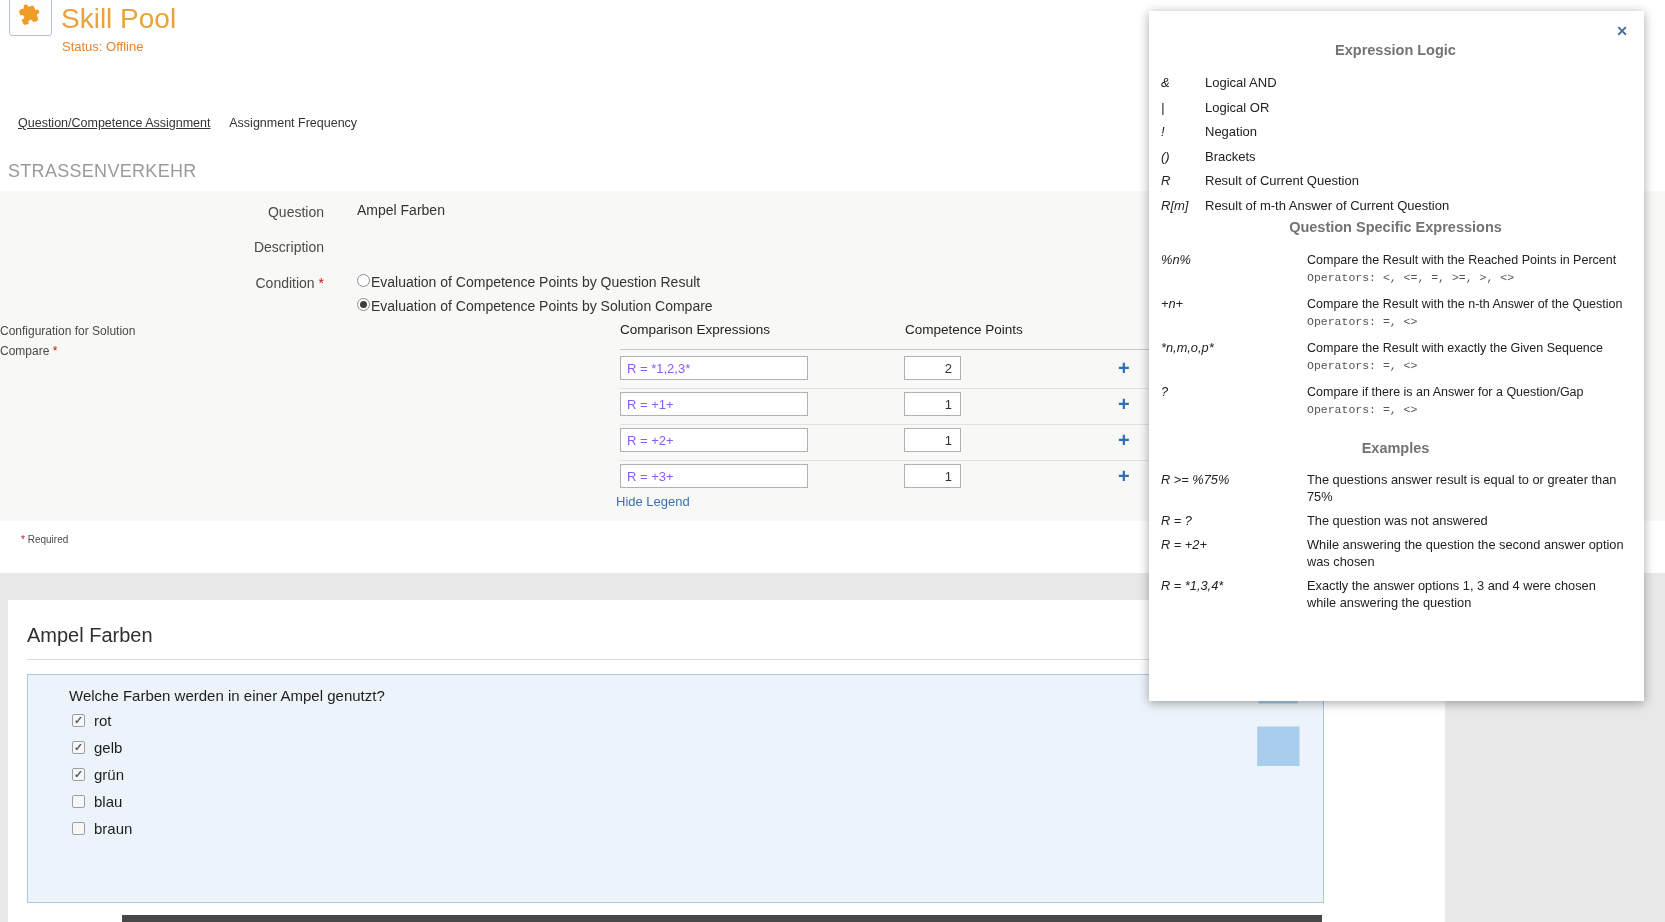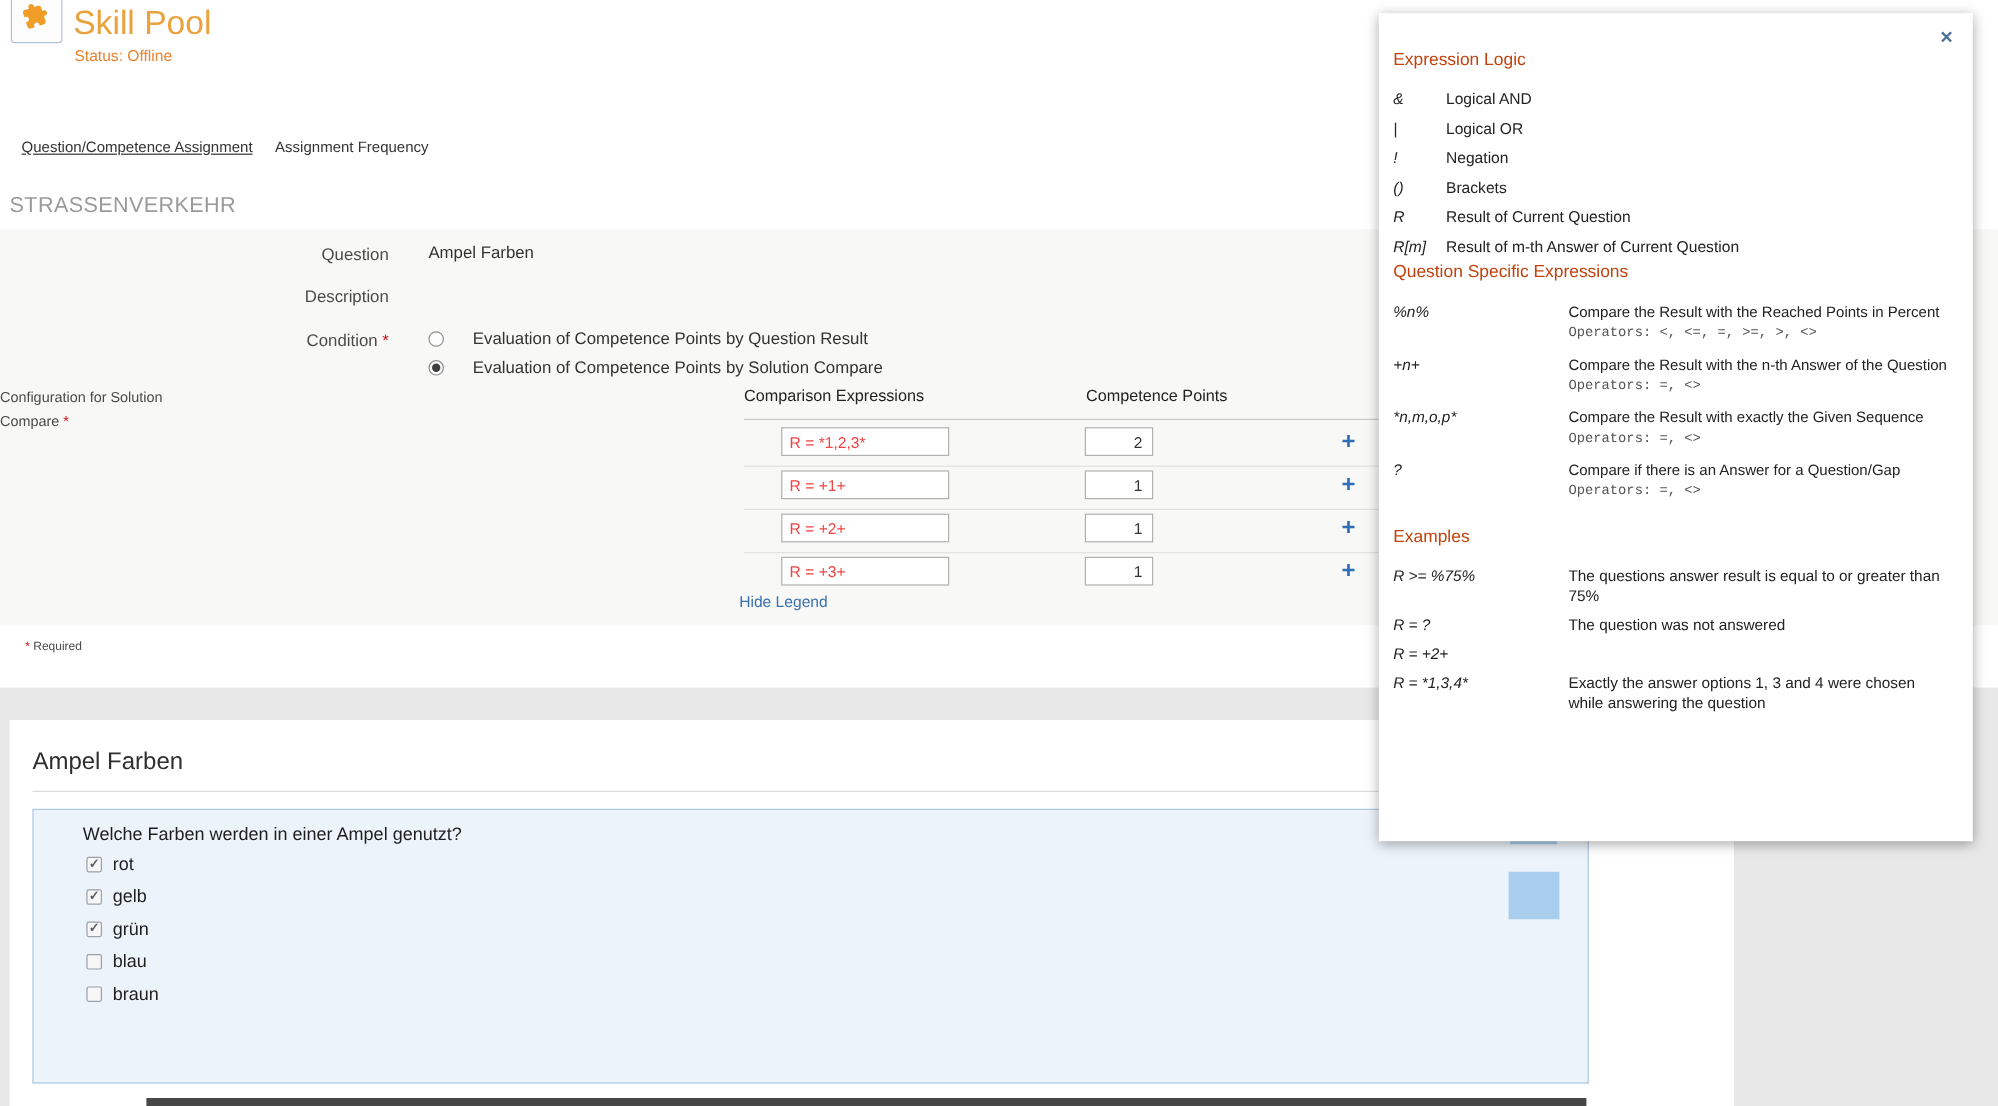--- a/index.html
+++ b/index.html
@@ -25,33 +25,33 @@
   .subnav span { color:#333; margin-right:16px; cursor:pointer; }
   .subnav span.underline { text-decoration:underline; }
 
   .section-title { position:absolute; left:8px; top:161px; font-size:18px; color:#9a9a9a; letter-spacing:0.3px; }
 
   
   .form-panel { position:absolute; left:0; top:191px; width:1665px; height:330px; background:#f8f8f6; }
   .flabel { position:absolute; left:0; width:324px; text-align:right; font-size:14px; color:#4a4a4a; }
   .fvalue { position:absolute; font-size:14px; color:#333; }
   .req { color:#cc1111; }
-  .radio-row { position:absolute; display:flex; align-items:center; gap:24px; cursor:pointer; }
+  .radio-row { position:absolute; display:flex; gap:1px; cursor:pointer; }
   .radio { width:13px; height:13px; border:1px solid #8e8e8e; border-radius:50%; background:#fdfdfd;
            position:relative; display:inline-block; flex-shrink:0; }
   .radio.checked::after { content:""; position:absolute; left:2px; top:2px; width:7px; height:7px;
                           border-radius:50%; background:#3e3e3e; }
   .radio-label { font-size:14px; color:#333; }
   .config-label { position:absolute; left:0; top:130px; width:584px; text-align:left; font-size:12px;
                   color:#4a4a4a; line-height:20px; }
   .th { position:absolute; top:131px; font-size:13.5px; color:#222; }
   .th-border { position:absolute; left:620px; top:158px; width:600px; border-top:1px solid #c9c9c9; }
   .trow { position:absolute; left:0; width:1665px; height:26px; }
-  .expr-input { position:absolute; left:620px; top:0; width:140px; height:24px; border:1px solid #b0b0b0;
-                font-size:13px; padding:0 6px; color:#ef4444; background:#fff; font-family:"Liberation Sans", sans-serif;margin-left:31px; }
+  .expr-input { position:absolute; left:620px; top:0; width:188px; height:24px; border:1px solid #b0b0b0;
+                font-size:13px; padding:0 6px; color:#8b5cf6; background:#fff; font-family:"Liberation Sans", sans-serif; }
   .pts-input { position:absolute; left:904px; top:0; width:57px; height:24px; border:1px solid #b0b0b0;
                font-size:13px; padding:0 8px; text-align:right; color:#333; background:#fff;
                font-family:"Liberation Sans", sans-serif; }
   .add-btn { position:absolute; left:1118px; top:1px; color:#2e6fb7; font-size:20px; font-weight:700;
              line-height:22px; cursor:pointer; }
   .row-sep { position:absolute; left:620px; width:600px; border-top:1px solid #e2e2e2; }
   .hide-legend { position:absolute; left:616px; top:303px; font-size:13px; color:#3a72b0; cursor:pointer; }
 
   .required-note { position:absolute; left:21px; top:534px; font-size:10px; color:#4a4a4a; }
 
@@ -71,21 +71,21 @@
   .answer-label { font-size:15px; color:#1e1e1e; }
 
   .watermark { position:absolute; left:1193px; top:512px; font-size:300px; font-weight:700; color:#a9cdec;
                line-height:1; z-index:5; }
   .bottom-strip { position:absolute; left:122px; bottom:0; width:1200px; height:7px; background:#474747; z-index:6; }
 
   
   .legend-panel { position:absolute; left:1149px; top:11px; width:495px; height:690px; background:#fff;
                   box-shadow:0 2px 10px rgba(0,0,0,0.35); z-index:20; padding:30px 14px 20px 12px; overflow:hidden; }
   .close { position:absolute; top:12px; right:16px; font-size:14px; font-weight:700; color:#4a6d96; cursor:pointer; }
-  .lg-title { font-size:14.5px; font-weight:400; color:#c2410c; line-height:18px; margin-bottom:12px; }
+  .lg-title { font-size:14.5px; font-weight:700; color:#737373; line-height:18px; margin-bottom:12px;text-align:center; }
   .lg-title.mt1 { margin-bottom:16px; }
   .lg-title.mt2 { margin-top:22px; margin-bottom:14px; }
   .lg-row { display:flex; font-size:13px; color:#222; line-height:24.5px; }
   .lg-sym { width:44px; font-style:italic; flex-shrink:0; }
   .qse-row { display:flex; font-size:12.5px; color:#222; margin-bottom:11px; }
   .qse-row .lg-sym, .ex-row .lg-sym { width:146px; font-size:12.8px; }
   .qse-desc { display:block; line-height:16px; white-space:nowrap; }
   .qse-ops { display:block; font-size:11.5px; color:#555; margin-top:2px; line-height:15px;font-family:Liberation Mono, monospace; }
   .ex-row { display:flex; font-size:12.8px; color:#222; line-height:17px; margin-bottom:7px; }
   .ex-desc { width:318px; }
@@ -270,20 +270,21 @@
     <div class="ex-row">
       <span class="lg-sym">R &gt;= %75%</span>
       <span class="ex-desc">The questions answer result is equal to or greater than 75%</span>
     </div>
     <div class="ex-row">
       <span class="lg-sym">R = ?</span>
       <span class="ex-desc">The question was not answered</span>
     </div>
     <div class="ex-row">
       <span class="lg-sym">R = +2+</span>
+      <span class="ex-desc">While answering the question the second answer option was chosen</span>
     </div>
     <div class="ex-row">
       <span class="lg-sym">R = *1,3,4*</span>
       <span class="ex-desc">Exactly the answer options 1, 3 and 4 were chosen while answering the question</span>
     </div>
   </div>
 
 </div>
 
 </body></html>

